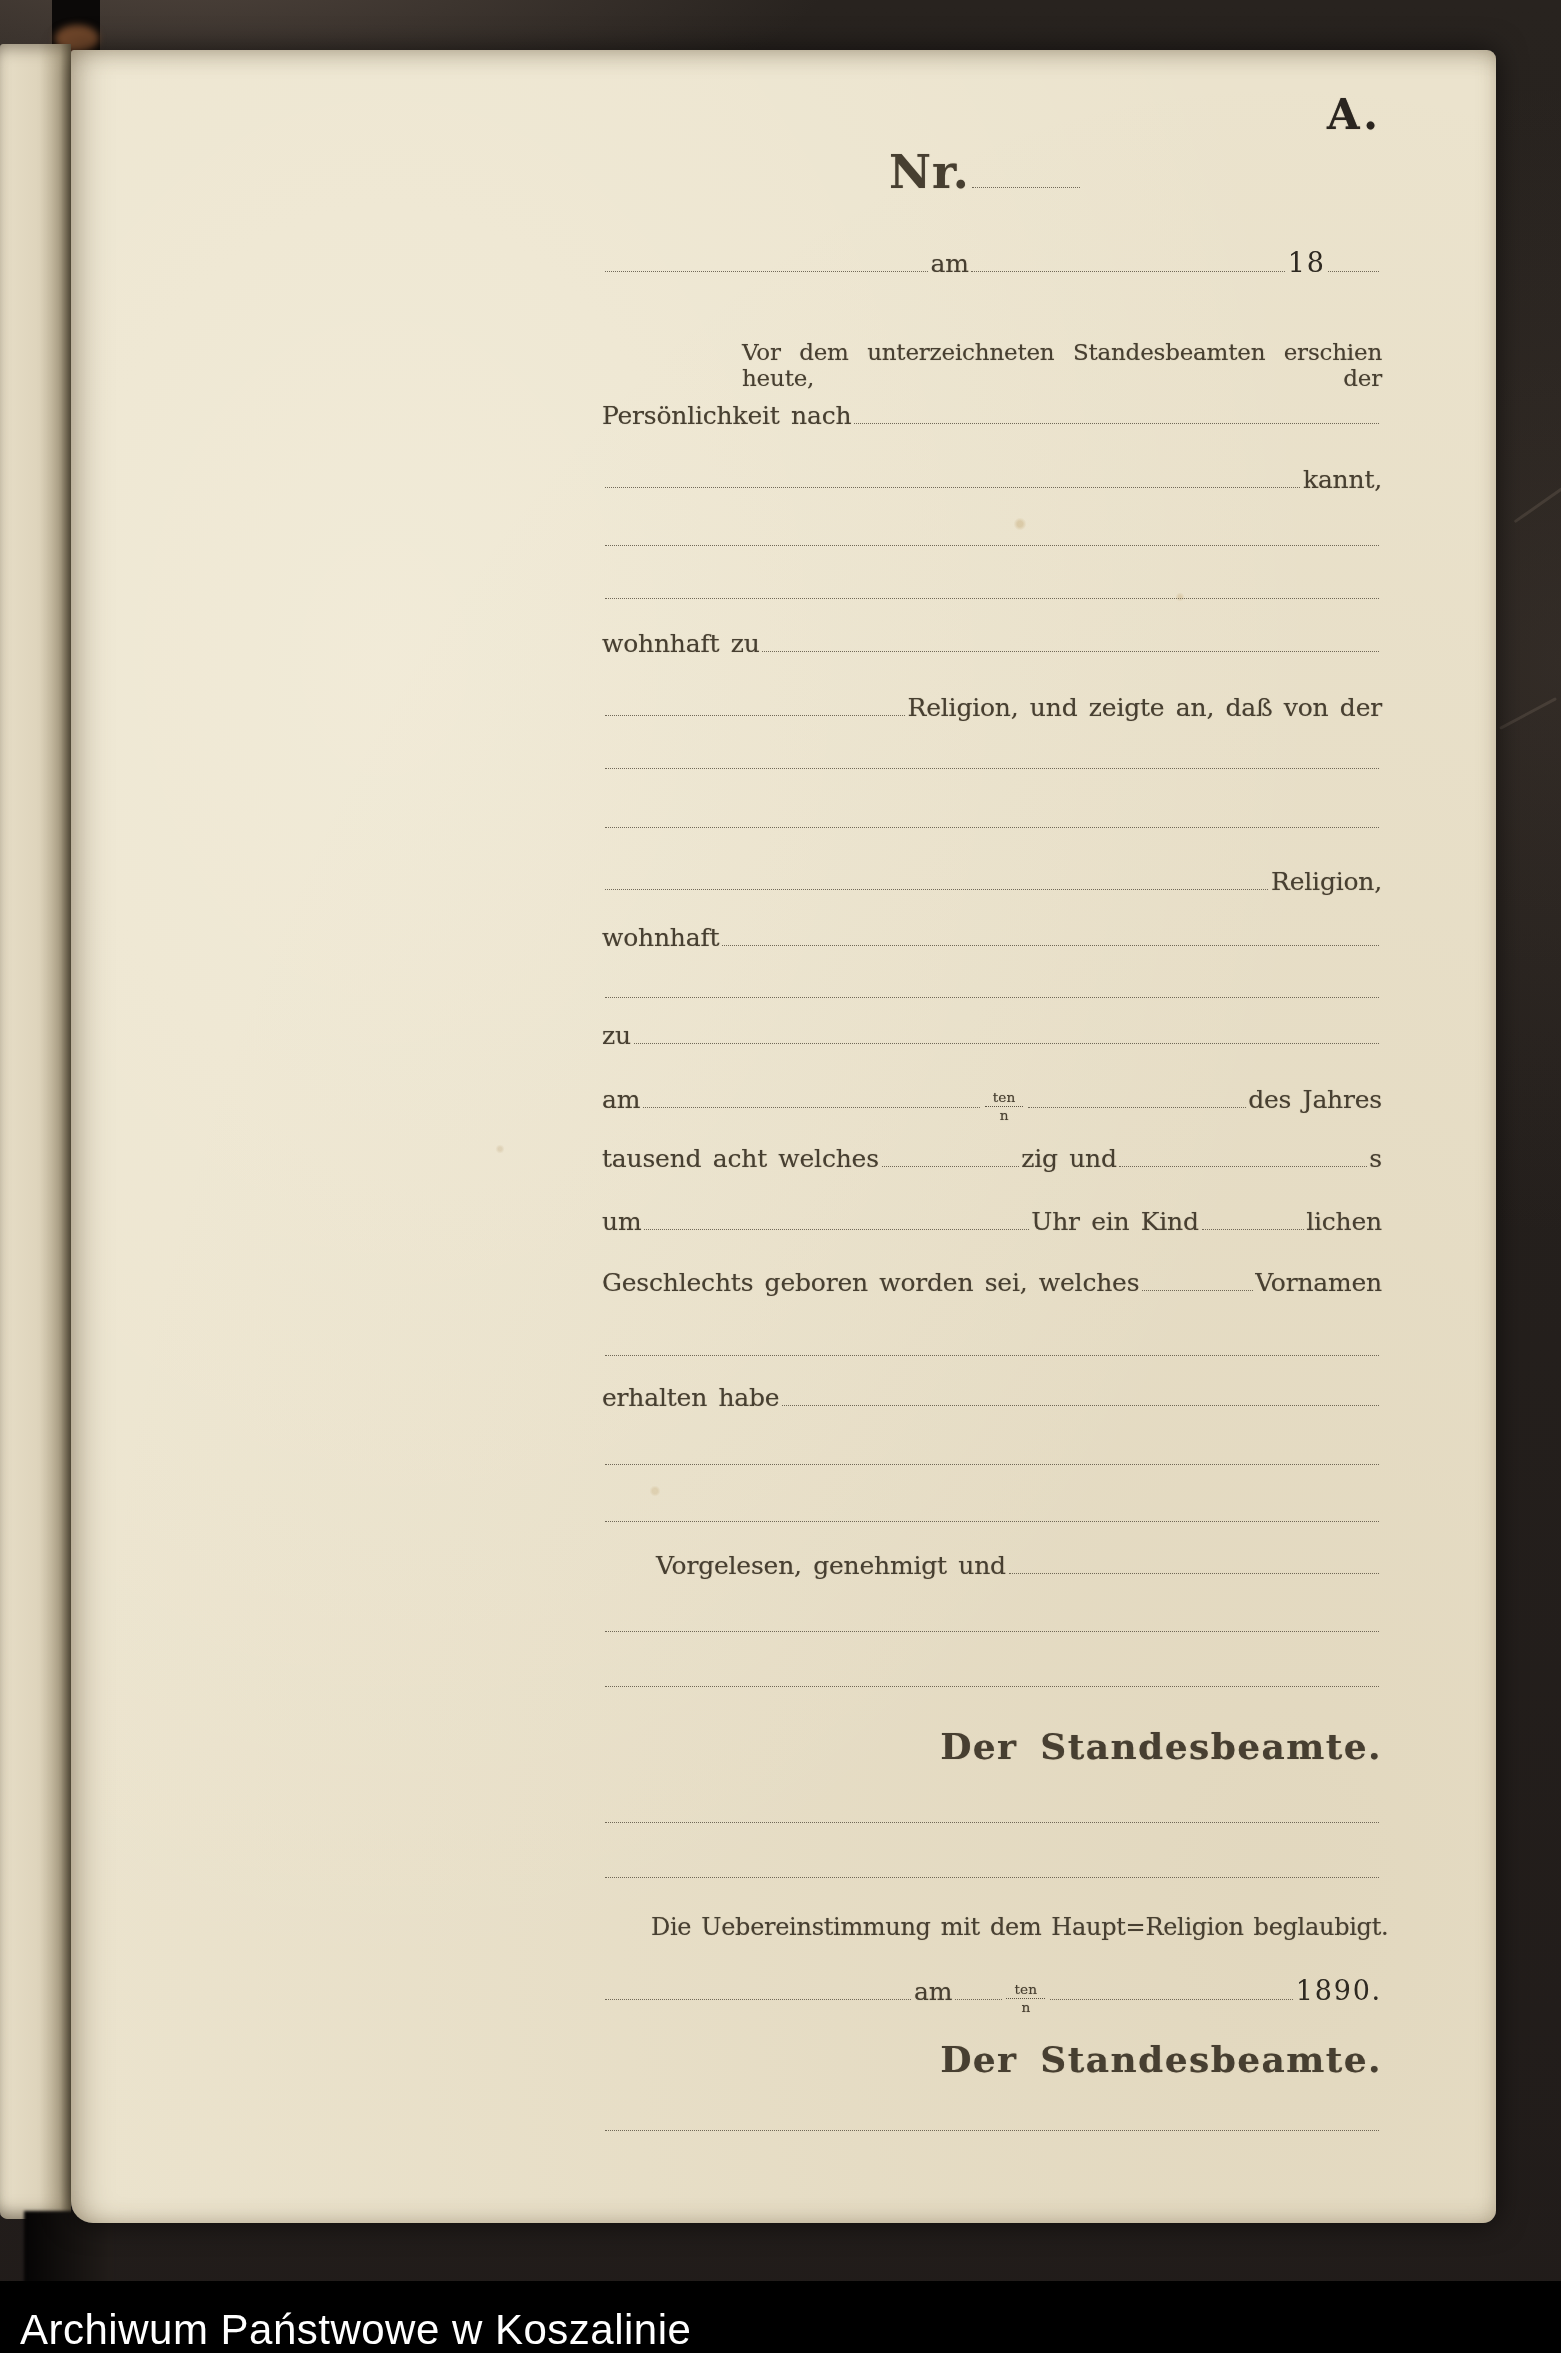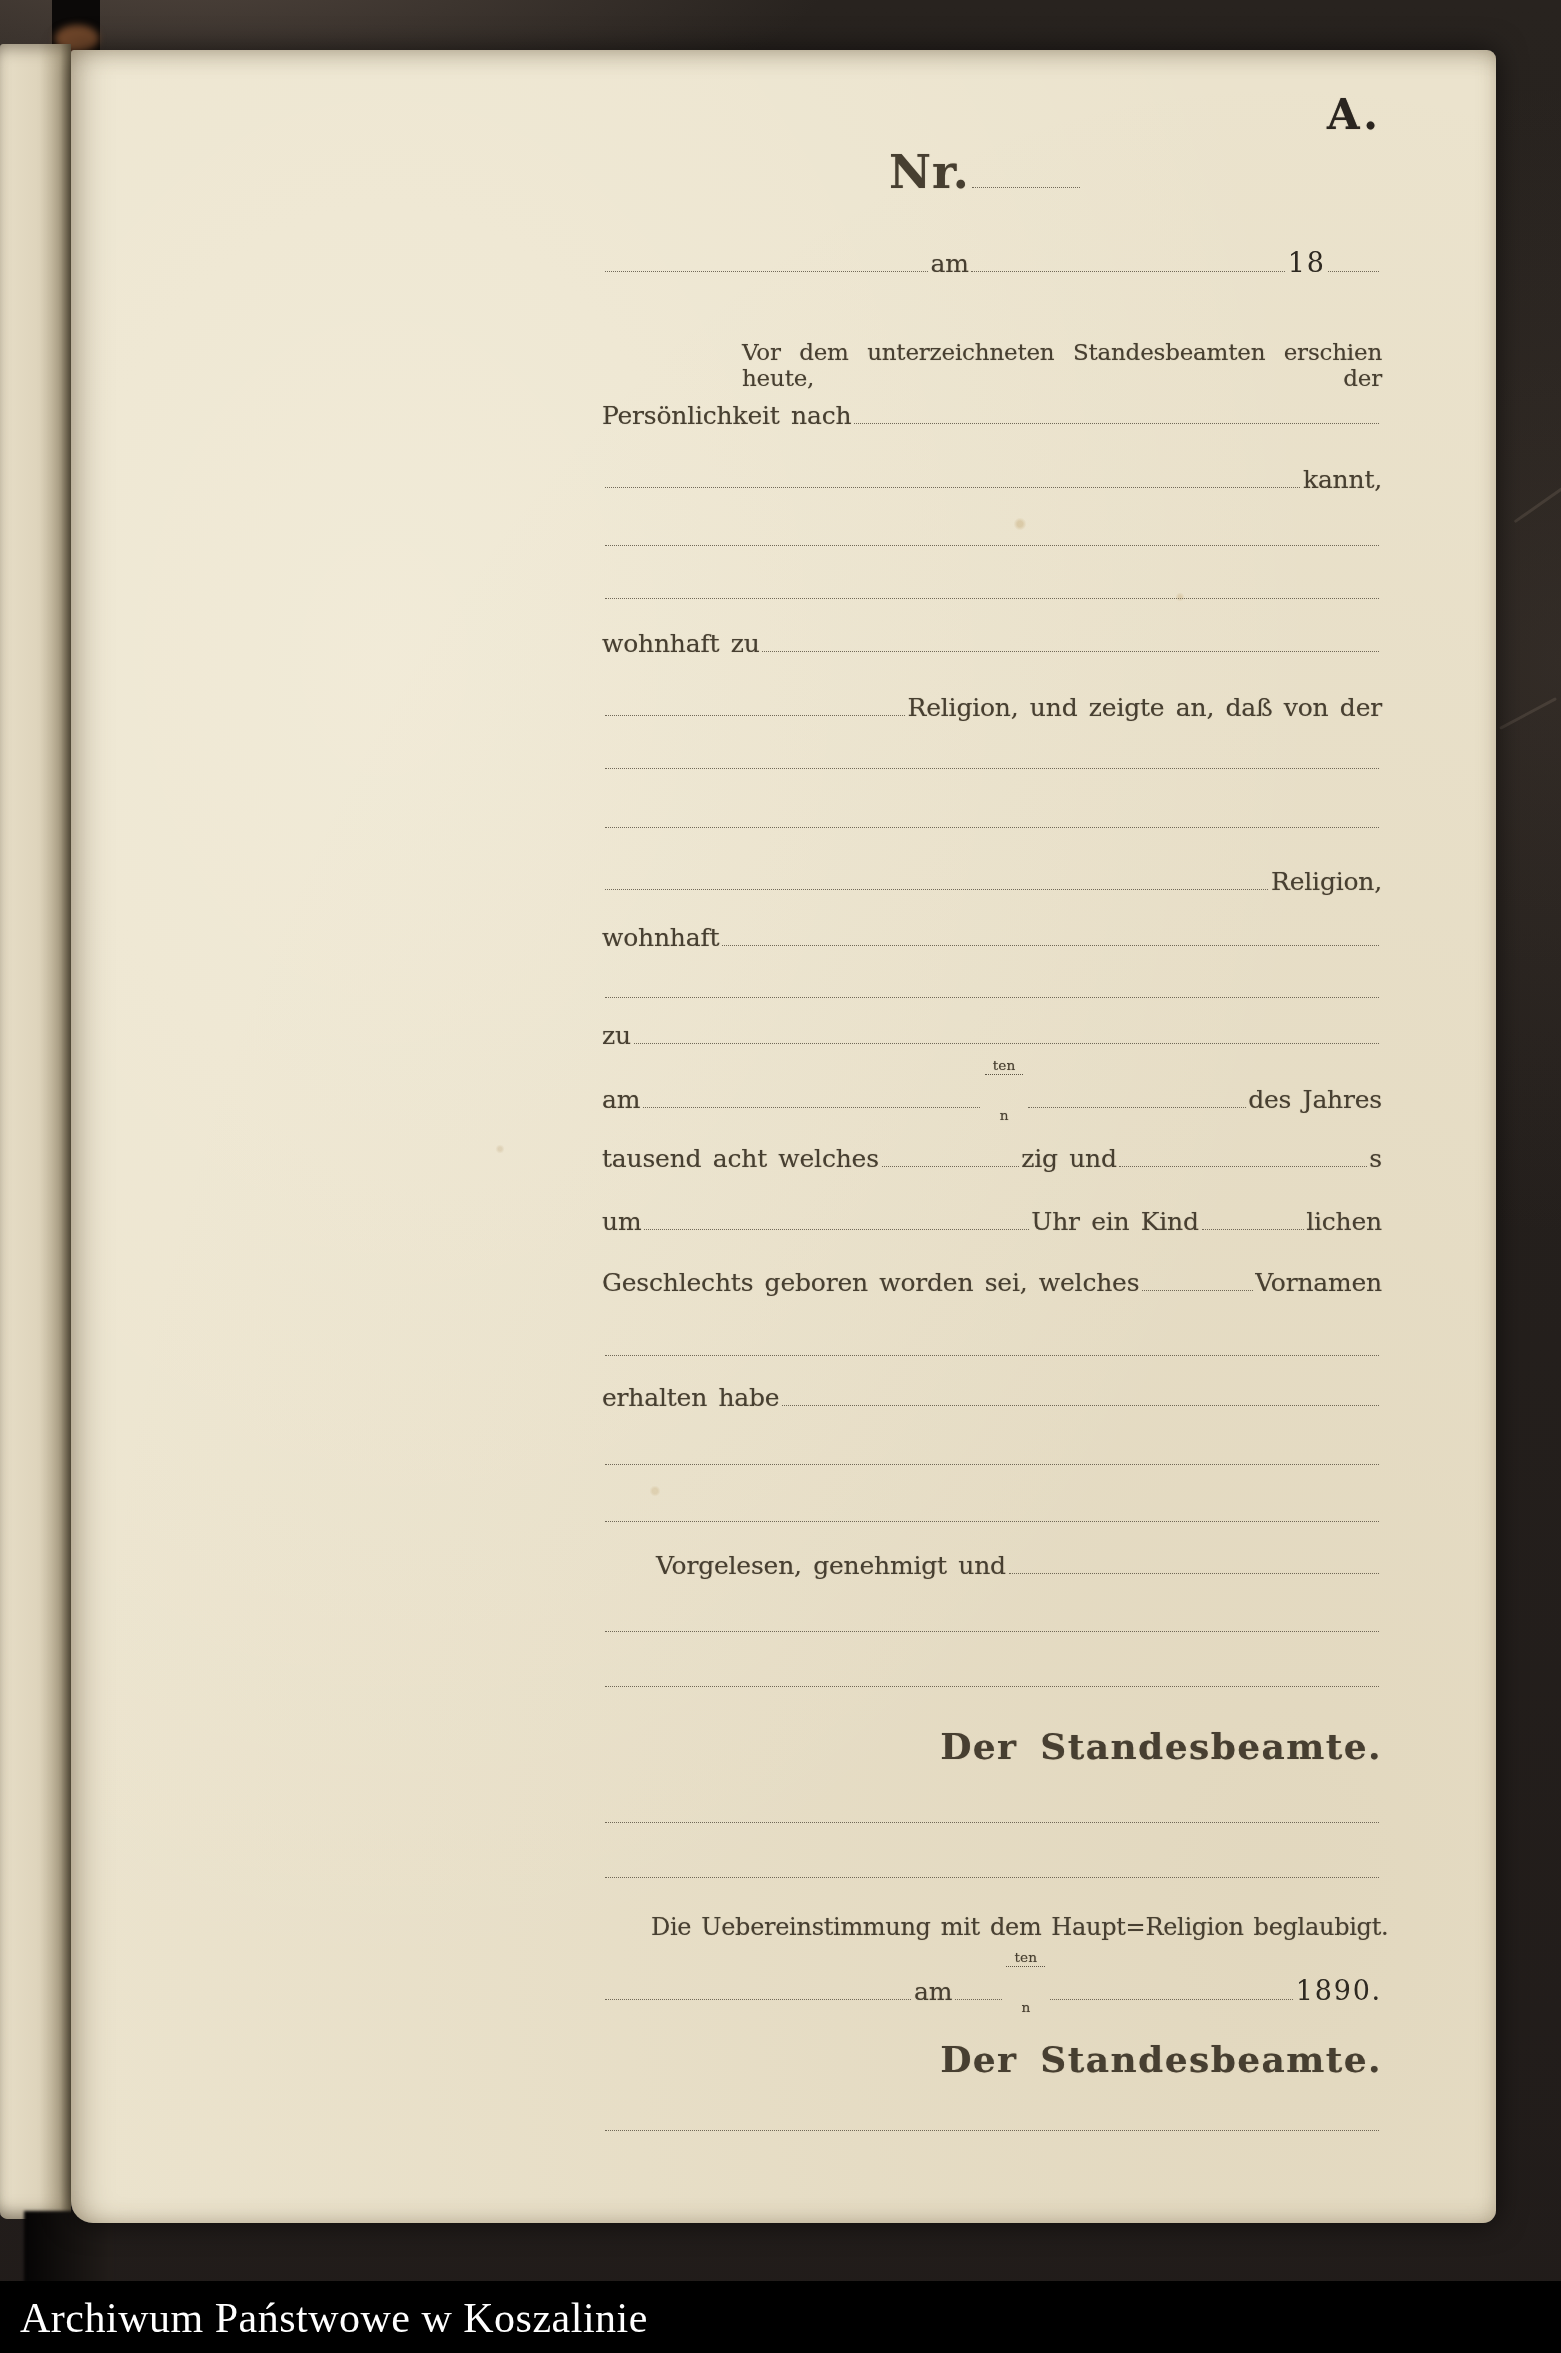--- a/index.html
+++ b/index.html
@@ -57,27 +57,27 @@
     border-bottom:1.8px dotted #5c5444;margin:0 2.7px 4.6px 2.7px;opacity:.85;
   }
   .num{font-size:27px;letter-spacing:1.8px;color:#2e2921;text-shadow:none;}
   .nr{font-size:46px;font-weight:bold;letter-spacing:0.9px;}
   .line.nr-row{height:58px;}
   .line.nr-row .dots{margin-bottom:8.2px;}
   .heading{font-size:36px;font-weight:bold;letter-spacing:1.4px;word-spacing:9px;}
   .line.center{justify-content:flex-end;height:47px;}
   .fine{font-size:24px;letter-spacing:-0.3px;word-spacing:2.7px;}
   .line.spread{display:block;white-space:normal;text-align:justify;text-align-last:justify;font-size:23px;word-spacing:5.5px;}
-  .sup{display:inline-flex;flex-direction:column;align-items:center;font-size:13.7px;line-height:1.1;letter-spacing:0;margin:0 1.8px -10px 1.8px;gap:32px;}
+  .sup{display:inline-flex;flex-direction:column;align-items:center;font-size:13.7px;line-height:1.1;letter-spacing:0;margin:0 1.8px -10px 1.8px;}
   .sup .t{border-bottom:1.5px dotted #5c5444;padding:0 8.2px 0.9px 8.2px;}
   .sup .b{padding-top:0.9px;}
   
   #caption-bar{
     position:absolute;left:0;top:2281px;width:1562px;height:73px;background:#000;
-    display:flex;align-items:center;font-family:Liberation Serif, serif;
+    display:flex;align-items:flex-end;font-family:Liberation Sans, sans-serif;
   }
   #caption-bar span{color:#fff;font-size:42px;margin-left:20px;letter-spacing:0.5px;}
 </style>
 </head>
 <body>
 
 <div id="canvas">
   <div id="spine-band"></div>
   <div id="leather-patch"></div>
   <div class="scratch" style="left:1507px;top:497px;width:82px;transform:rotate(-35deg);"></div>

